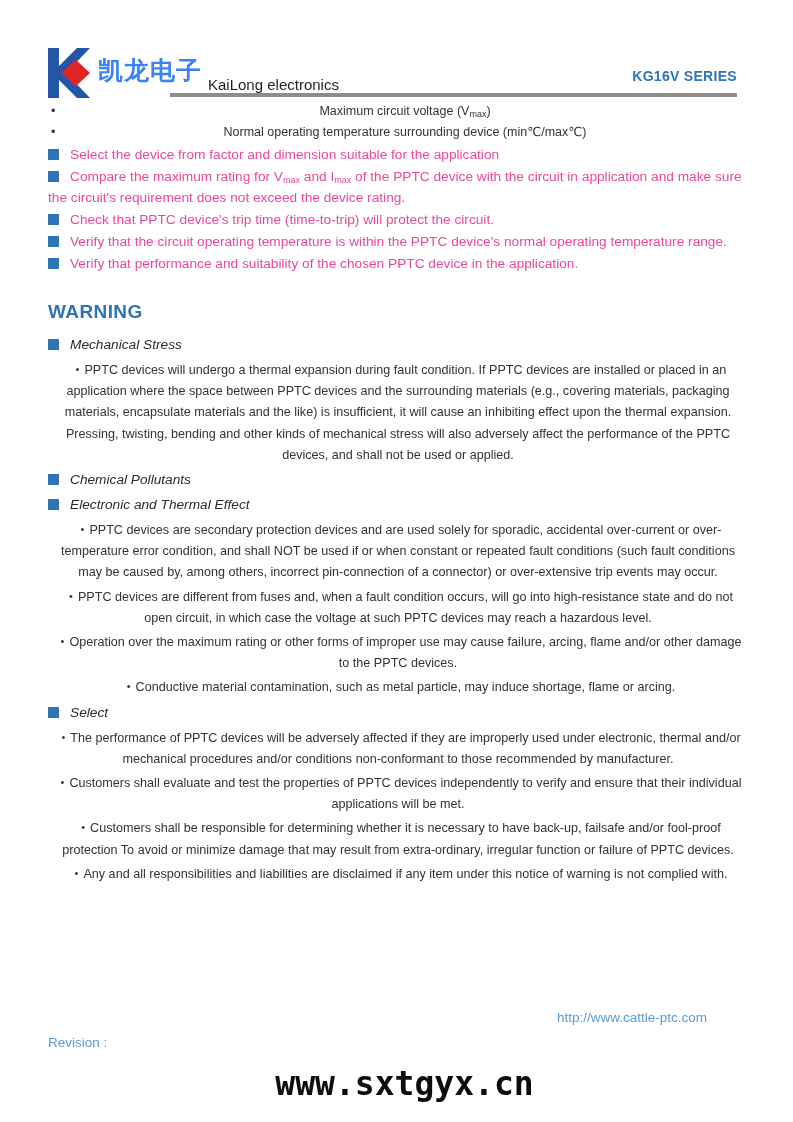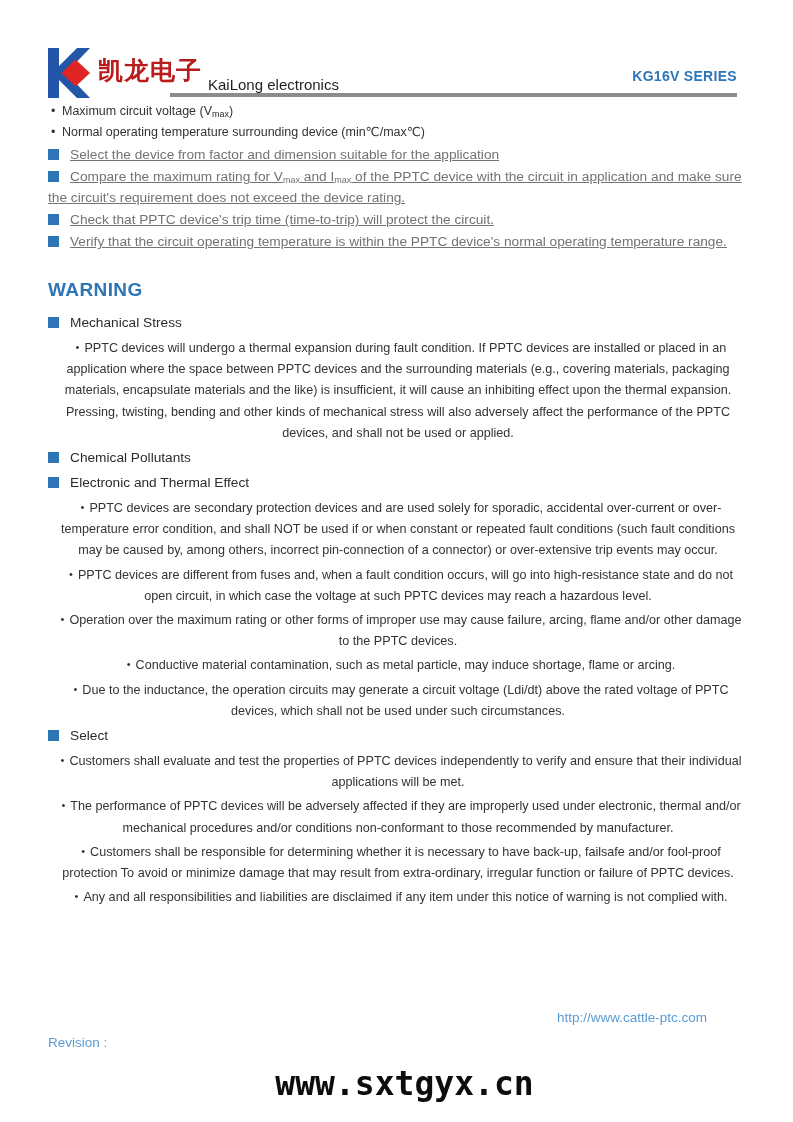--- a/index.html
+++ b/index.html
@@ -2,35 +2,35 @@
 <html><head>
 <meta charset="utf-8">
 <style>
   html,body{margin:0;padding:0;background:#e8e8e8;}
   .page{
     position:relative;width:793px;height:1122px;margin:0 auto;background:#ffffff;
     font-family:"Liberation Sans","DejaVu Sans",sans-serif;color:#333;overflow:hidden;
   }
   
   .logo{position:absolute;left:44px;top:48px;width:52px;height:50px;}
-  .cn-name{position:absolute;left:98px;top:54px;font-size:25px;font-weight:bold;color:#b91c1c;letter-spacing:1px;}
+  .cn-name{position:absolute;left:98px;top:54px;font-size:25px;font-weight:bold;color:#3b82f6;letter-spacing:1px;}
   .en-name{position:absolute;left:208px;top:76px;font-size:15px;color:#1f1f1f;}
   .series{position:absolute;right:56px;top:68px;font-size:14px;font-weight:bold;color:#2e75b6;letter-spacing:.3px;}
   .rule{position:absolute;left:170px;top:93px;width:567px;height:4px;background:#8c8c8c;}
   
   .content{position:absolute;left:48px;top:101px;width:700px;}
-  .dot-item{font-size:12.5px;line-height:21px;color:#333;padding-left:14px;position:relative;}
+  .dot-item{font-size:12.5px;line-height:21px;color:#333;padding-left:14px;position:relative;text-align:center;}
   .dot-item::before{content:"\2022";position:absolute;left:3px;top:0;color:#333;}
-  .check-item{font-size:13.7px;line-height:21px;color:#737373;margin:1px 0;text-decoration:underline;}
+  .check-item{font-size:13.7px;line-height:21px;color:#ec4899;margin:1px 0;}
   .check-item::before{
     content:"";display:inline-block;width:11px;height:11px;background:#2e75b6;
     margin-right:11px;vertical-align:-1px;
   }
   .warning-title{margin:27px 0 11px 0;font-size:19px;font-weight:bold;color:#2e75b6;letter-spacing:.4px;}
-  .sec-h{margin:3px 0 4px 0;font-size:13.7px;font-weight:normal;color:#2b2b2b;line-height:21px;}
+  .sec-h{margin:3px 0 4px 0;font-size:13.7px;font-weight:normal;color:#2b2b2b;line-height:21px;font-style:italic;}
   .sec-h::before{
     content:"";display:inline-block;width:11px;height:11px;background:#2e75b6;
     margin-right:11px;vertical-align:-1px;
   }
   .bp{margin:0 0 2px 0;font-size:12.6px;line-height:21.2px;color:#333;text-align:center;}
   .bp::before{content:"\2022";margin:0 5px 0 6px;font-size:11px;vertical-align:1px;}
   sub{font-size:9px;vertical-align:-2px;line-height:0;}
   
   .footer-rev{position:absolute;left:48px;top:1035px;font-size:13.5px;color:#5b9bd5;}
   .footer-url{position:absolute;right:86px;top:986px;font-size:13.5px;color:#5b9bd5;text-decoration:none;margin-top:24px;}
@@ -58,45 +58,45 @@
 
   <div class="content">
 
     <div class="dot-item">Maximum circuit voltage (V<sub>max</sub>)</div>
     <div class="dot-item">Normal operating temperature surrounding device (min℃/max℃)</div>
 
     <div class="check-item">Select the device from factor and dimension suitable for the application</div>
     <div class="check-item">Compare the maximum rating for V<sub>max</sub> and I<sub>max</sub> of the PPTC device with the circuit in application and make sure the circuit's requirement does not exceed the device rating.</div>
     <div class="check-item">Check that PPTC device's trip time (time-to-trip) will protect the circuit.</div>
     <div class="check-item">Verify that the circuit operating temperature is within the PPTC device's normal operating temperature range.</div>
+    <div class="check-item">Verify that performance and suitability of the chosen PPTC device in the application.</div>
 
     <h2 class="warning-title">WARNING</h2>
 
     <section>
       <h3 class="sec-h">Mechanical Stress</h3>
       <p class="bp">PPTC devices will undergo a thermal expansion during fault condition. If PPTC devices are installed or placed in an application where the space between PPTC devices and the surrounding materials (e.g., covering materials, packaging materials, encapsulate materials and the like) is insufficient, it will cause an inhibiting effect upon the thermal expansion. Pressing, twisting, bending and other kinds of mechanical stress will also adversely affect the performance of the PPTC devices, and shall not be used or applied.</p>
     </section>
 
     <section>
       <h3 class="sec-h">Chemical Pollutants</h3>
     </section>
 
     <section>
       <h3 class="sec-h">Electronic and Thermal Effect</h3>
       <p class="bp">PPTC devices are secondary protection devices and are used solely for sporadic, accidental over-current or over-temperature error condition, and shall NOT be used if or when constant or repeated fault conditions (such fault conditions may be caused by, among others, incorrect pin-connection of a connector) or over-extensive trip events may occur.</p>
       <p class="bp">PPTC devices are different from fuses and, when a fault condition occurs, will go into high-resistance state and do not open circuit, in which case the voltage at such PPTC devices may reach a hazardous level.</p>
       <p class="bp">Operation over the maximum rating or other forms of improper use may cause failure, arcing, flame and/or other damage to the PPTC devices.</p>
       <p class="bp">Conductive material contamination, such as metal particle, may induce shortage, flame or arcing.</p>
-      <p class="bp">Due to the inductance, the operation circuits may generate a circuit voltage (Ldi/dt) above the rated voltage of PPTC devices, which shall not be used under such circumstances.</p>
     </section>
 
     <section>
       <h3 class="sec-h">Select</h3>
+      <p class="bp">The performance of PPTC devices will be adversely affected if they are improperly used under electronic, thermal and/or mechanical procedures and/or conditions non-conformant to those recommended by manufacturer.</p>
       <p class="bp">Customers shall evaluate and test the properties of PPTC devices independently to verify and ensure that their individual applications will be met.</p>
-      <p class="bp">The performance of PPTC devices will be adversely affected if they are improperly used under electronic, thermal and/or mechanical procedures and/or conditions non-conformant to those recommended by manufacturer.</p>
       <p class="bp">Customers shall be responsible for determining whether it is necessary to have back-up, failsafe and/or fool-proof protection To avoid or minimize damage that may result from extra-ordinary, irregular function or failure of PPTC devices.</p>
       <p class="bp">Any and all responsibilities and liabilities are disclaimed if any item under this notice of warning is not complied with.</p>
     </section>
 
   </div>
 
   <div class="footer-rev">Revision :</div>
   <a class="footer-url" href="#">http://www.cattle-ptc.com</a>
   <div class="watermark">www.sxtgyx.cn</div>
 

